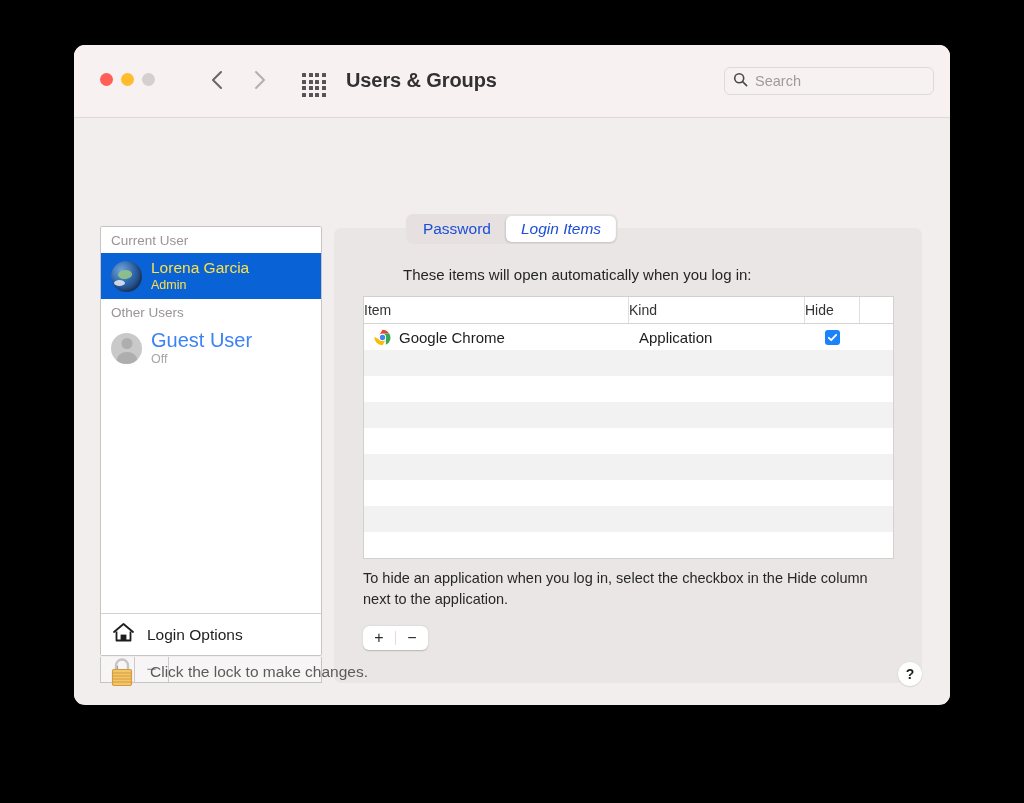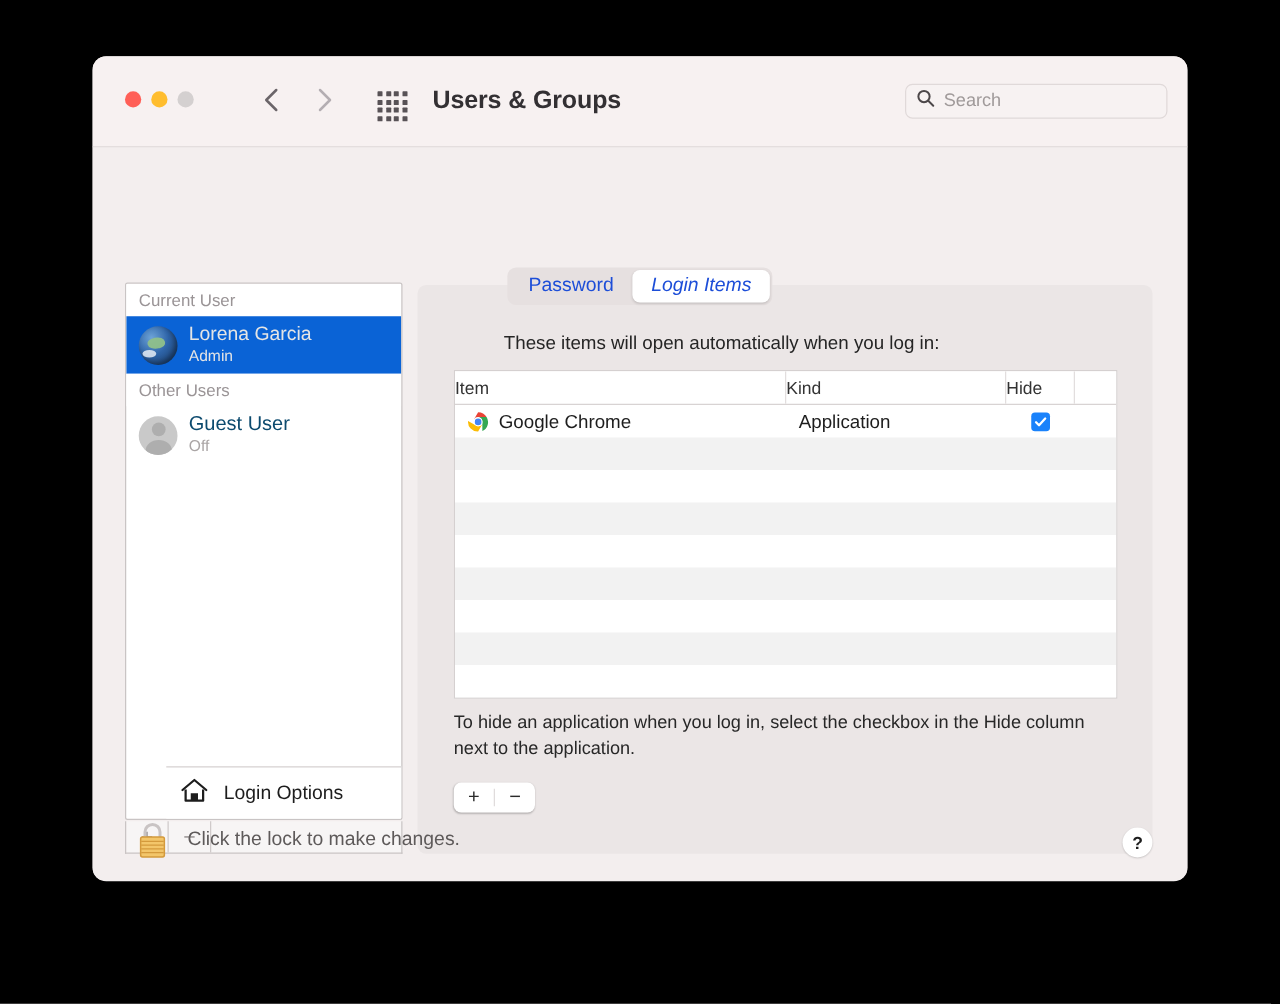--- a/index.html
+++ b/index.html
@@ -163,36 +163,35 @@
   }
   .avatar-person::after {
     content: ""; position: absolute; left: 50%; top: 19px;
     width: 21px; height: 17px; background: #aeaeae; border-radius: 50% 50% 0 0;
     transform: translateX(-50%);
   }
   .user-names { display: flex; flex-direction: column; justify-content: center; line-height: 1.18; }
   .user-name { font-size: 15.5px; color: #1d1d1d; }
   .user-sub { font-size: 12.5px; color: #4a4a4a; }
   .user-row.selected .user-name,
-  .user-row.selected .user-sub { color: #e5e5e5; }
-  .user-row.dim .user-name { color: #0c4a6e; font-size: 16px; }
+  .user-row.selected .user-sub { color: #fde047; }
+  .user-row.dim .user-name { color: #3b82f6; font-size: 20px; }
   .user-row.dim .user-sub { color: #aaa5a5; }
 
   .login-options {
     position: absolute;
     left: 0; bottom: 0;
     width: 100%;
     height: 42px;
     border-top: 1px solid #d6d1d1;
     display: flex;
     align-items: center;
     gap: 12px;
     padding-left: 11px;
     background: #ffffff;
-    margin-left: 32px;
   }
   .login-options-label { font-size: 15.5px; color: #1d1d1d; }
 
   .sidebar-btnbar {
     position: absolute;
     left: 26px;
     top: 539px;
     width: 222px;
     height: 26px;
     border: 1px solid #c9c4c4;

